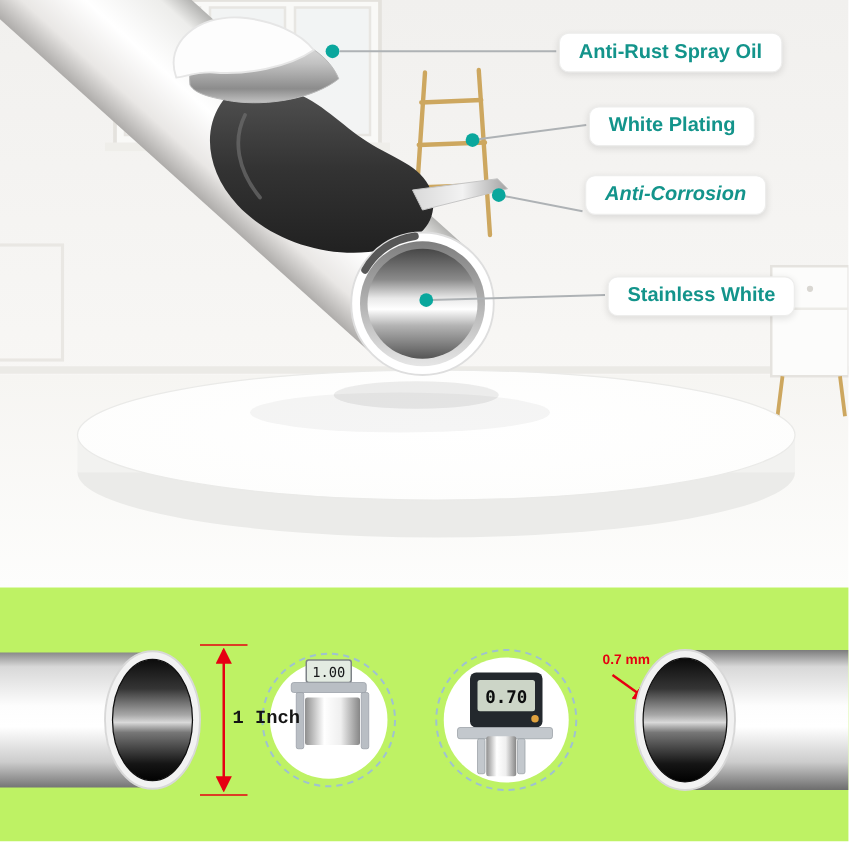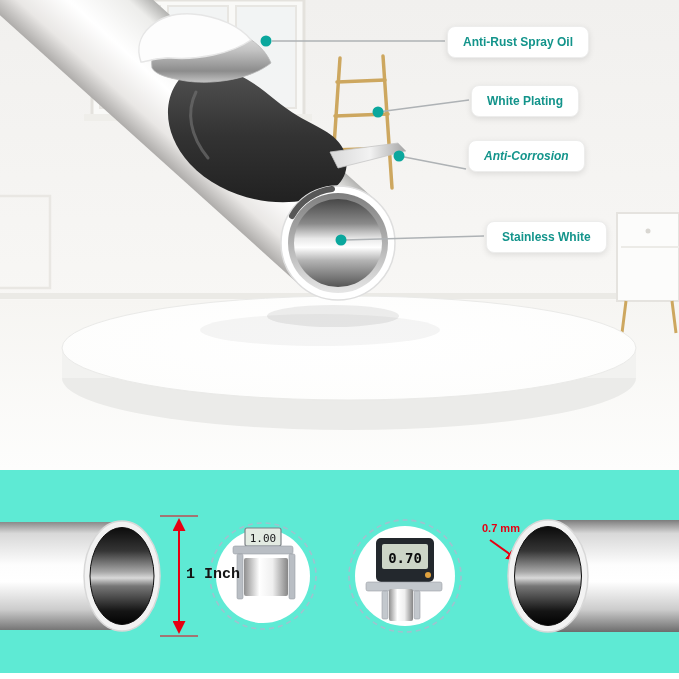--- a/index.html
+++ b/index.html
@@ -4,24 +4,24 @@
 <style>
   html,body { margin:0; padding:0; }
   .canvas {
     position:relative; width:679px; height:679px; overflow:hidden;
     background:#ffffff; font-family:"Liberation Sans", sans-serif;
   }
   .scene { position:absolute; top:0; left:0; width:679px; height:470px; background:#fff; overflow:hidden; }
   .scene svg { position:absolute; top:0; left:0; }
   .callout {
     position:absolute; background:#ffffff; border:1px solid #ededec; border-radius:8px;
-    padding:5px 15px; font-size:12px; font-weight:700; color:#13948b;
+    padding:5px 15px; font-size:16px; font-weight:700; color:#13948b;
     box-shadow:0 2px 6px rgba(0,0,0,0.10); white-space:nowrap; line-height:20px;
   }
-  .strip { position:absolute; top:470px; left:0; width:679px; height:203px; background:#5eead4; overflow:hidden;text-align:center; }
+  .strip { position:absolute; top:470px; left:0; width:679px; height:203px; background:#bef264; overflow:hidden;text-align:center; }
   .strip svg { position:absolute; top:0; left:0; }
   .dim-text { position:absolute; font-size:15px; font-weight:700; color:#151515; white-space:nowrap;font-family:Liberation Mono, monospace; }
   .thick-text { position:absolute; font-size:11px; font-weight:700; color:#e60012; white-space:nowrap;margin-left:38px; }
 </style>
 </head>
 <body>
 
 <div class="canvas">
 
   <div class="scene">

